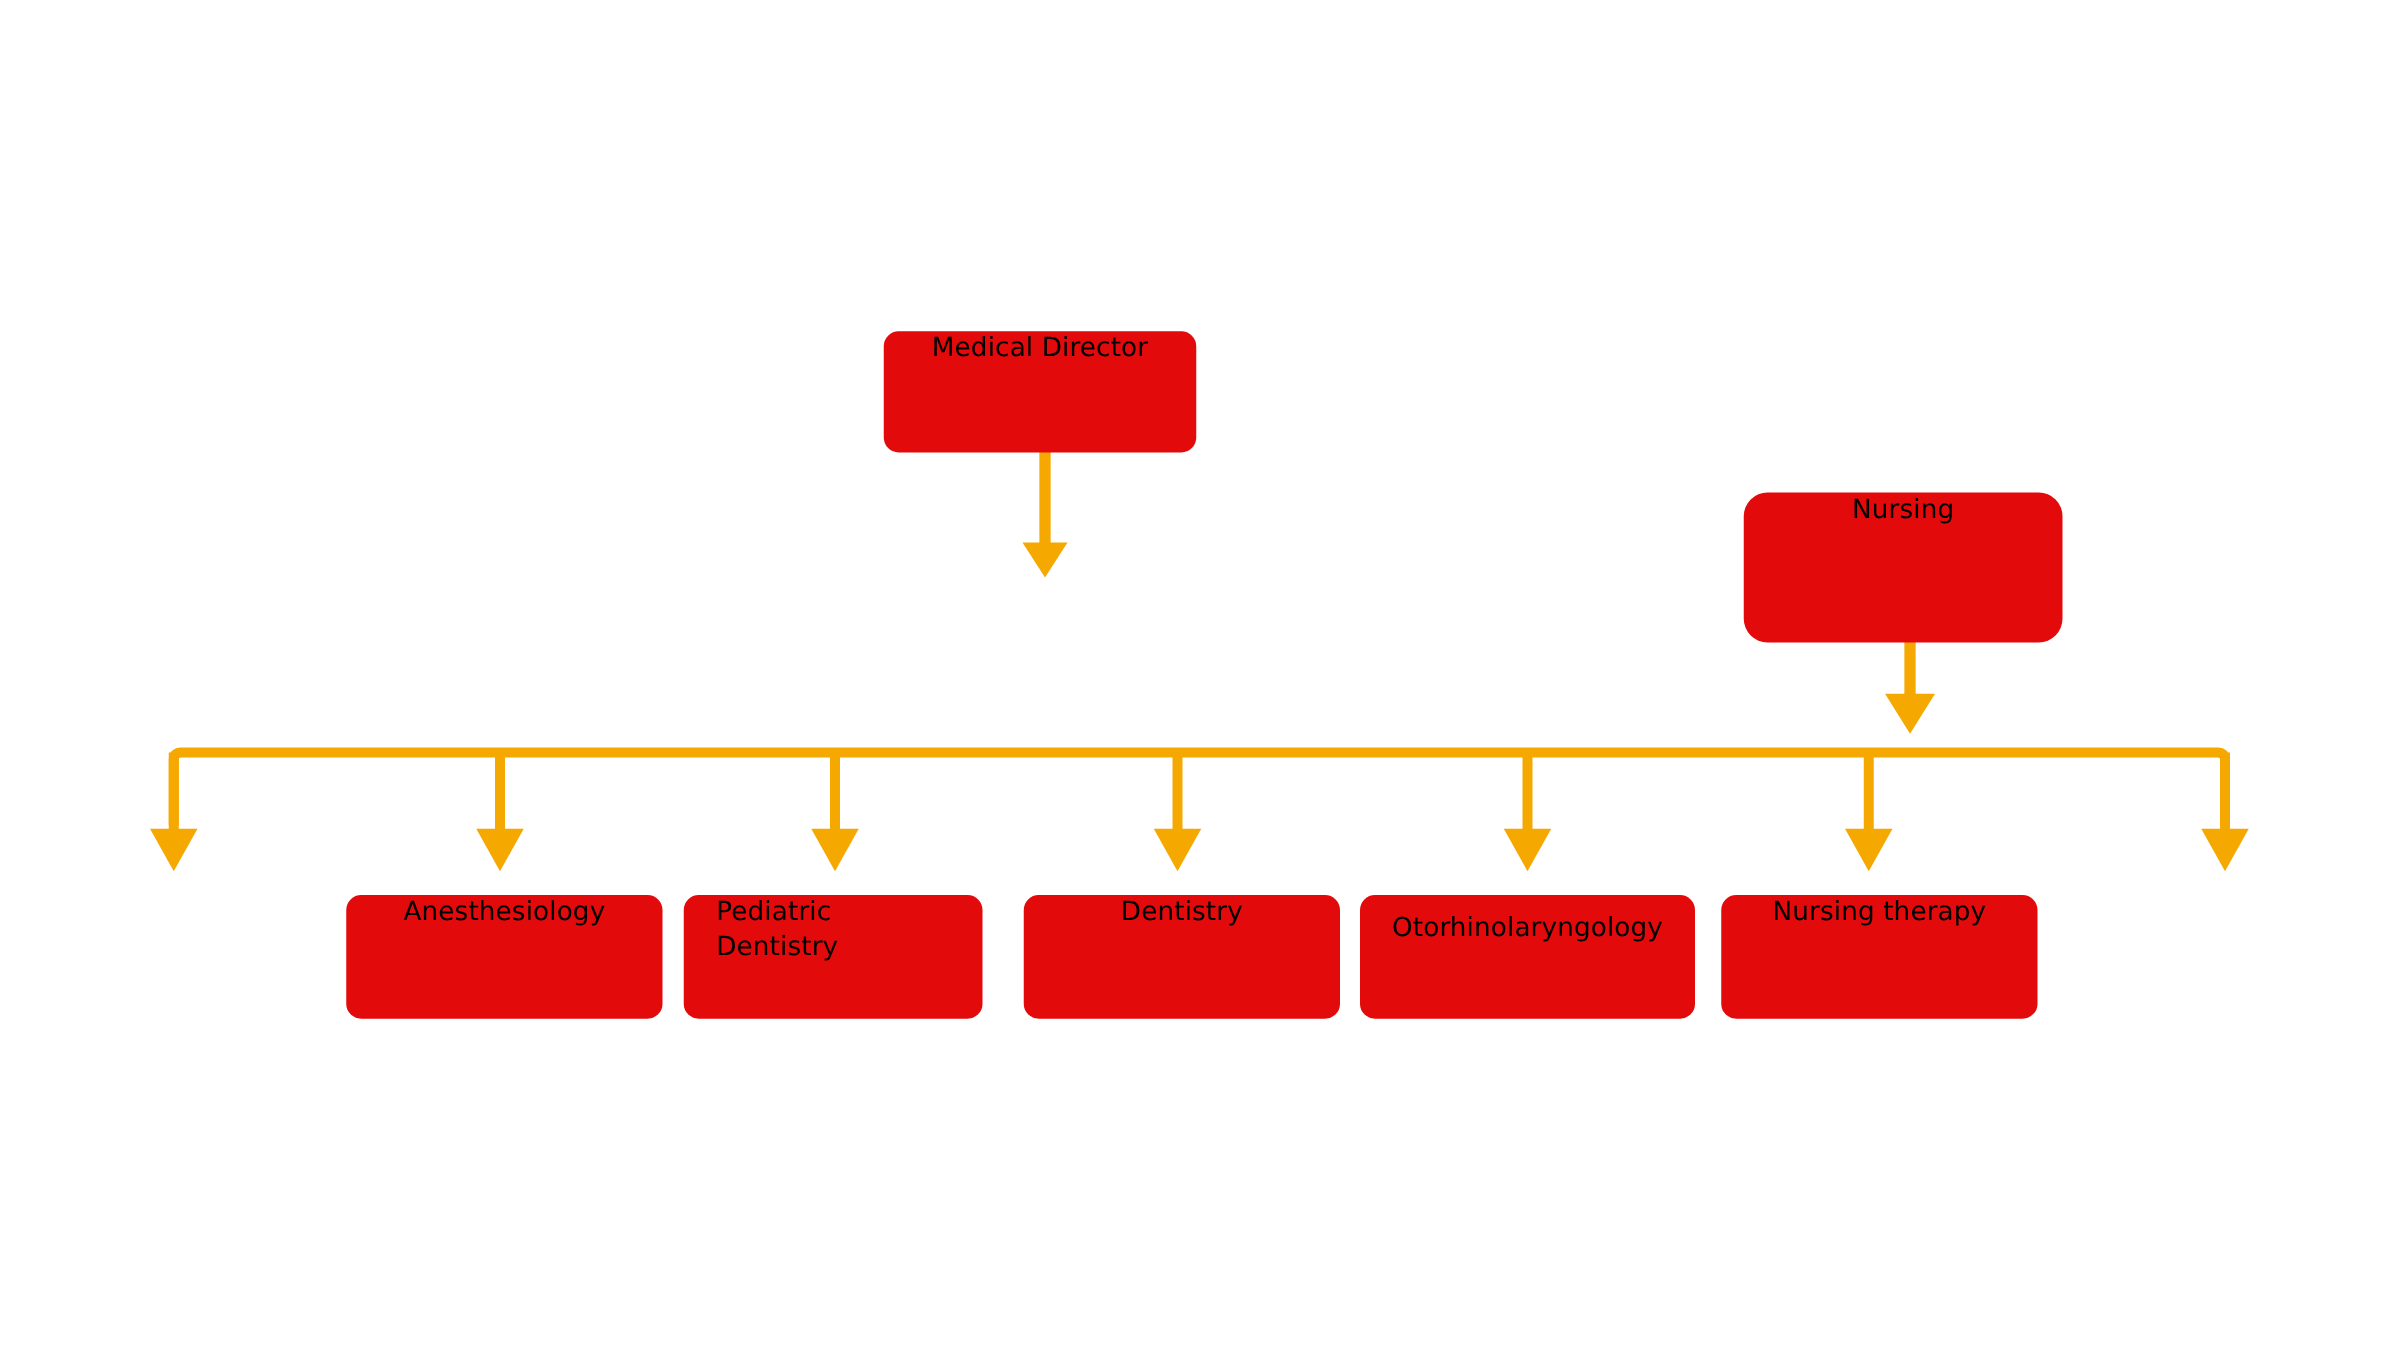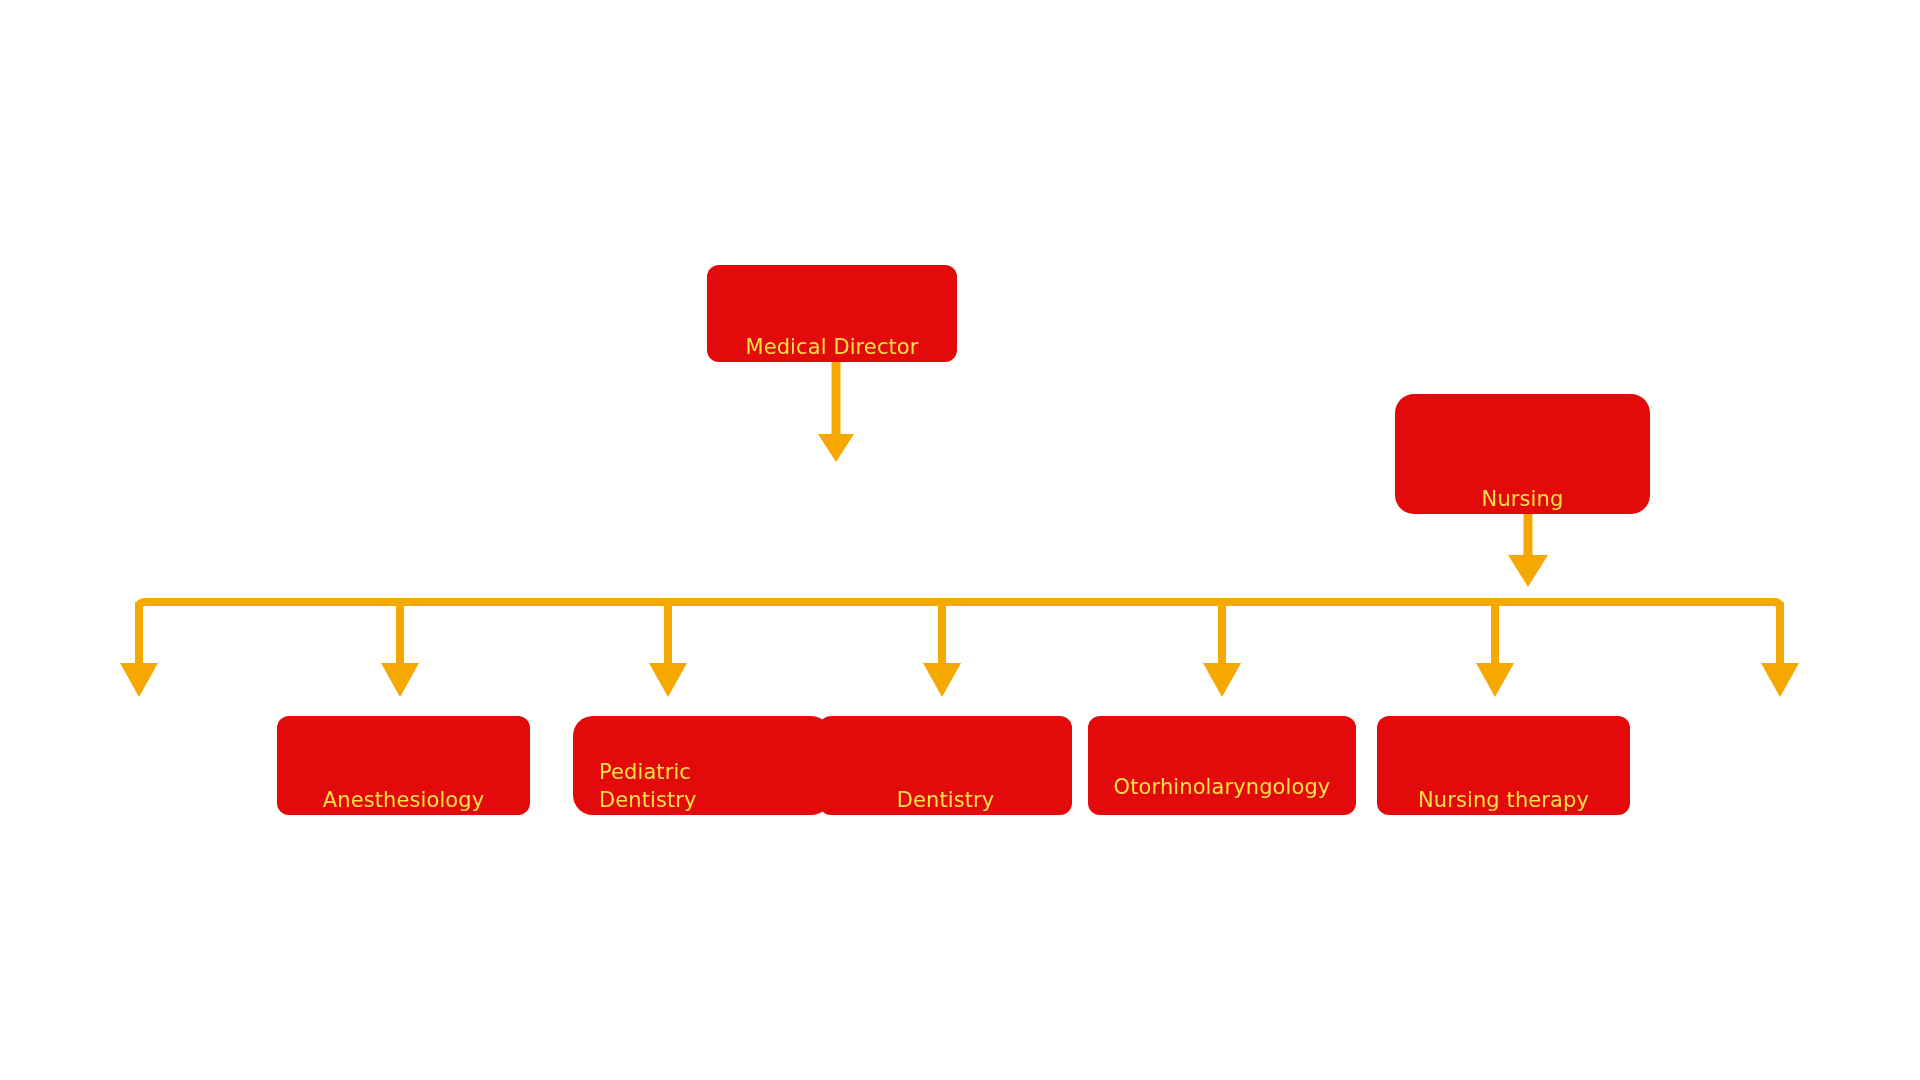--- a/index.html
+++ b/index.html
@@ -25,23 +25,23 @@
     top: 0;
     width: 1920px;
     height: 1080px;
     pointer-events: none;
   }
   .node {
     position: absolute;
     box-sizing: border-box;
     background: #E20A0A;
     border-radius: 12px;
-    color: #fde047;
+    color: #000000;
     display: flex;
-    align-items: flex-end;
+    align-items: flex-start;
     justify-content: center;
     padding: 0 14px;
     font-size: 21px;
     line-height: 1.33;
     letter-spacing: 0.1px;
     font-weight: 400;
     text-align: center;
     white-space: pre-line;
   }
   .node.align-left {
@@ -110,21 +110,21 @@
 
   <div class="node" style="left:1395px; top:394px; width:255px; height:120px;border-radius:19px;">
     <span>Nursing</span>
   </div>
 
 
   <div class="node" style="left:277px; top:716px; width:253px; height:99px;">
     <span>Anesthesiology</span>
   </div>
 
-  <div class="node align-left" style="left:573px; top:716px; width:258px; height:99px;border-radius:20px;">
+  <div class="node align-left" style="left:547px; top:716px; width:239px; height:99px;">
     <span>Pediatric
 Dentistry</span>
   </div>
 
   <div class="node" style="left:819px; top:716px; width:253px; height:99px;">
     <span>Dentistry</span>
   </div>
 
   <div class="node tight" style="left:1088px; top:716px; width:268px; height:99px;">
     <span>Otorhinolaryngology</span>

